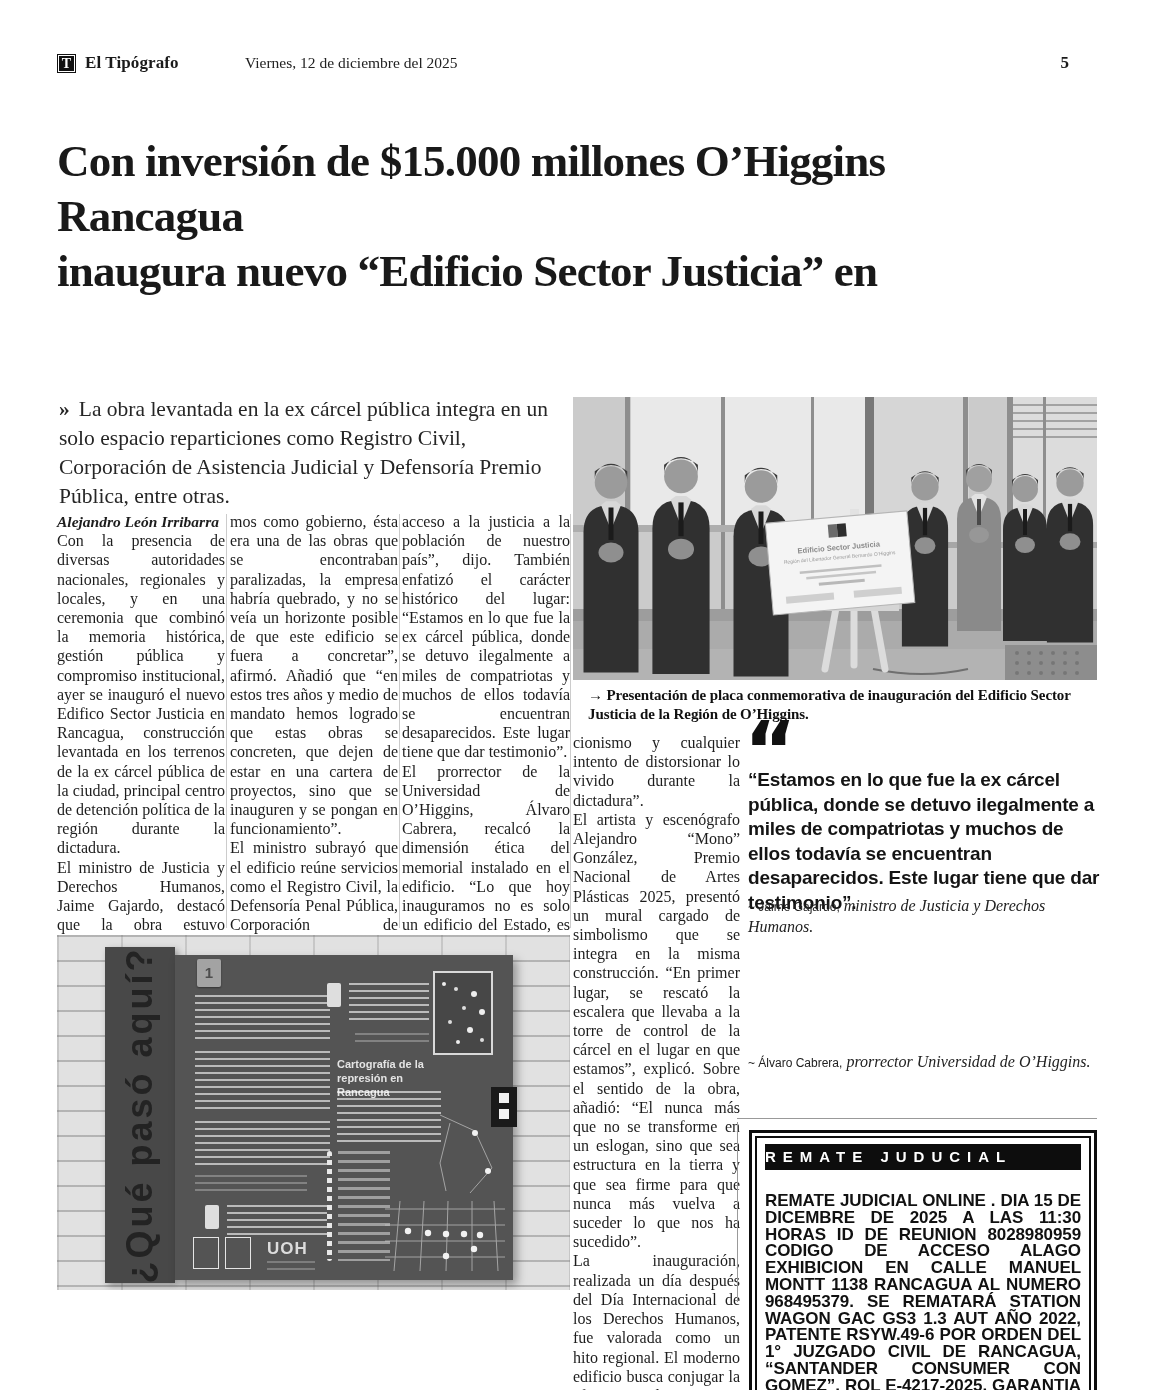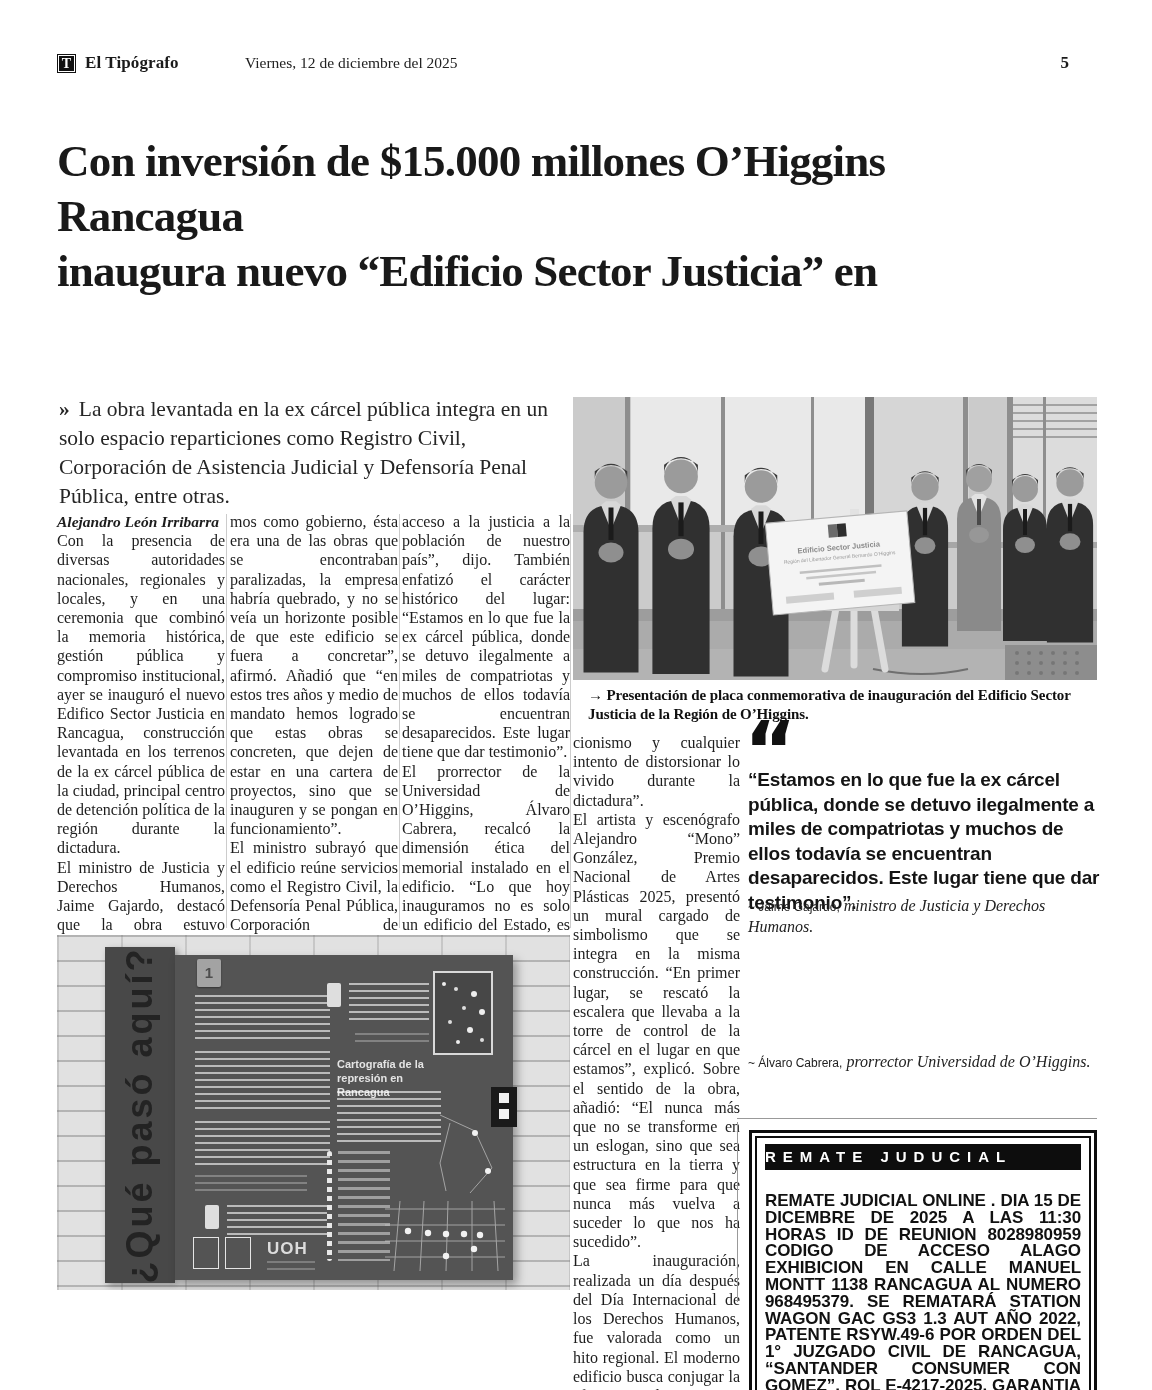--- a/index.html
+++ b/index.html
@@ -108,21 +108,21 @@
     <span class="m-page">5</span>
   </header>
 
   <h1 class="headline" style="margin:0;font-size:45px;">
     <div>Con inversión de $15.000 millones O’Higgins</div>
     <div>Rancagua</div>
     <div>inaugura nuevo “Edificio Sector Justicia” en</div>
   </h1>
 
   <div class="lede">
-    <span class="lede-marker">»</span><span>La obra levantada en la ex cárcel pública integra en un solo espacio reparticiones como Registro Civil, Corporación de Asistencia Judicial y Defensoría Penal Pública, entre otras.</span>
+    <span class="lede-marker">»</span><span>La obra levantada en la ex cárcel pública integra en un solo espacio reparticiones como Registro Civil, Corporación de Asistencia Judicial y Defensoría Premio Pública, entre otras.</span>
   </div>
 
   <div class="col" id="col1">
     <div class="byline">Alejandro León Irribarra</div>
     <p>Con la presencia de diversas autoridades nacionales, regionales y locales, y en una ceremonia que combinó la memoria histórica, gestión pública y compromiso institucional, ayer se inauguró el nuevo Edifico Sector Justicia en Rancagua, construcción levantada en los terrenos de la ex cárcel pública de la ciudad, principal centro de detención política de la región durante la dictadura.</p>
     <p>El ministro de Justicia y Derechos Humanos, Jaime Gajardo, destacó que la obra estuvo paralizada por la quiebra de la empresa encargada de su construcción, y que el actual gobierno logró concretarla tras una inversión de 15.000 millones de pesos.</p>
     <p>“Cuando nosotros asumi-</p>
   </div>
   <div class="col" id="col2">
     <p>mos como gobierno, ésta era una de las obras que se encontraban paralizadas, la empresa habría quebrado, y no se veía un horizonte posible de que este edificio se fuera a concretar”, afirmó. Añadió que “en estos tres años y medio de mandato hemos logrado que estas obras se concreten, que dejen de estar en una cartera de proyectos, sino que se inauguren y se pongan en funcionamiento”.</p>

